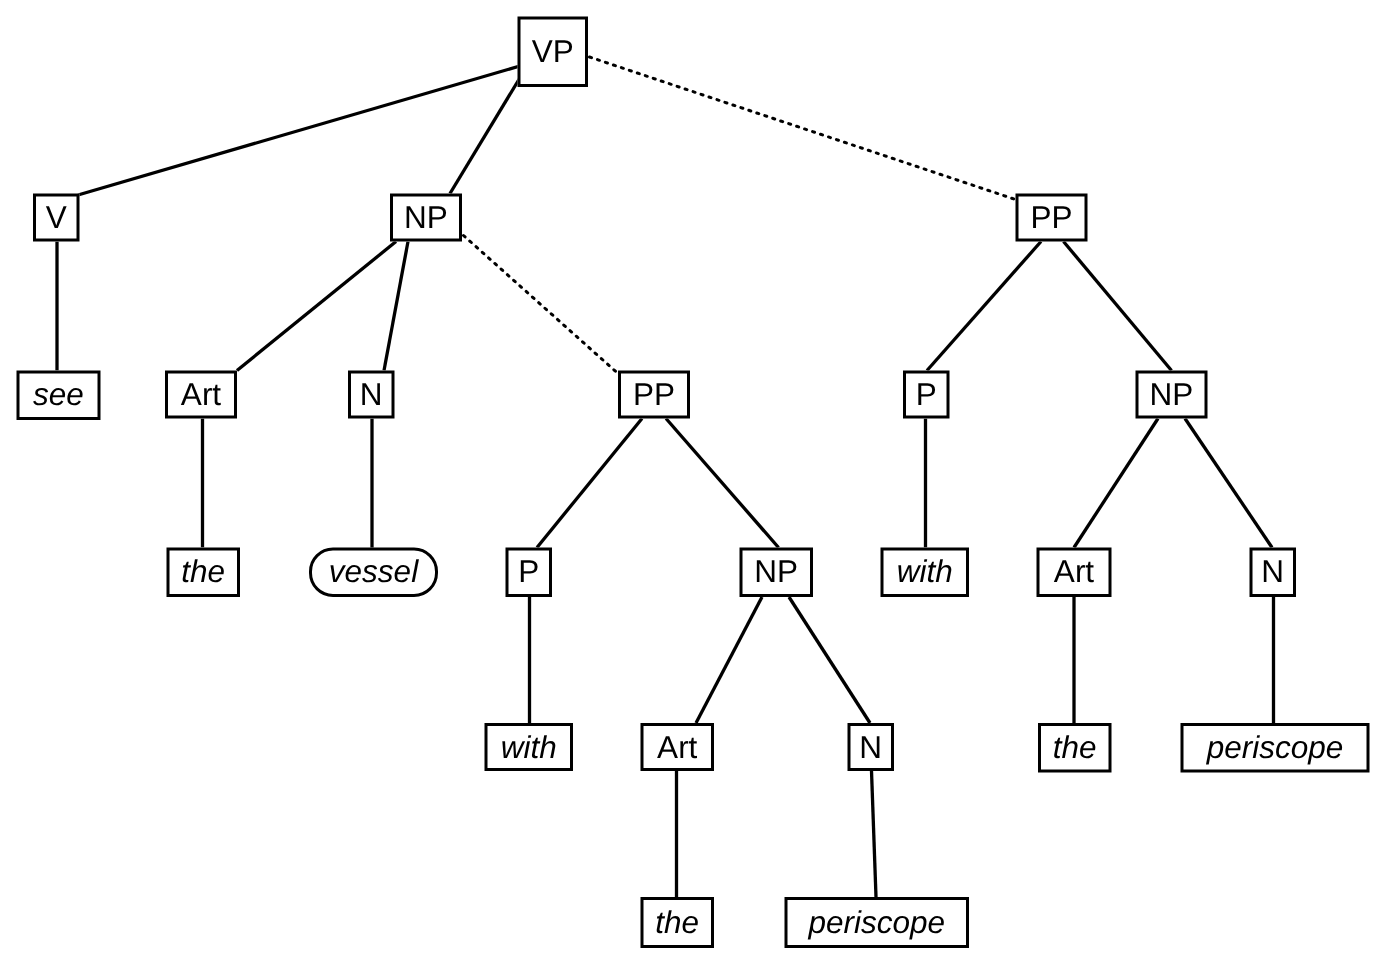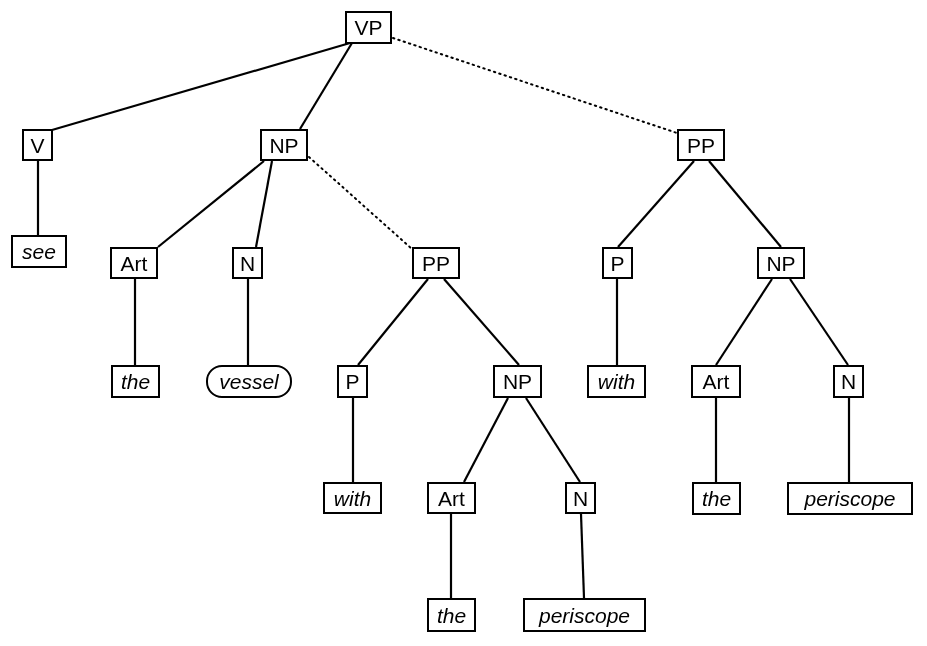--- a/index.html
+++ b/index.html
@@ -63,25 +63,25 @@
       <line x1="581" y1="514" x2="584" y2="598" stroke="#000000" stroke-width="2.2"></line>
       <line x1="694" y1="161" x2="618" y2="247" stroke="#000000" stroke-width="2.2"></line>
       <line x1="709" y1="161" x2="781" y2="247" stroke="#000000" stroke-width="2.2"></line>
       <line x1="617" y1="279" x2="617" y2="365" stroke="#000000" stroke-width="2.2"></line>
       <line x1="772" y1="279" x2="716" y2="365" stroke="#000000" stroke-width="2.2"></line>
       <line x1="790" y1="279" x2="848" y2="365" stroke="#000000" stroke-width="2.2"></line>
       <line x1="716" y1="398" x2="716" y2="482" stroke="#000000" stroke-width="2.2"></line>
       <line x1="849" y1="398" x2="849" y2="482" stroke="#000000" stroke-width="2.2"></line>
     </svg>
   <div id="nodes-layer">
-      <div class="node" style="left: 345px; top: 11px; width: 47px; height: 33px;">VP</div>
+      <div class="node" style="left: 345px; top: 11px; width: 47px; height: 47px;">VP</div>
       <div class="node" style="left: 22px; top: 129px; width: 31px; height: 32px;">V</div>
       <div class="node" style="left: 260px; top: 129px; width: 48px; height: 32px;">NP</div>
       <div class="node" style="left: 677px; top: 129px; width: 48px; height: 32px;">PP</div>
-      <div class="node terminal" style="left: 11px; top: 235px; width: 56px; height: 33px;">see</div>
+      <div class="node terminal" style="left: 11px; top: 247px; width: 56px; height: 33px;">see</div>
       <div class="node" style="left: 110px; top: 247px; width: 48px; height: 32px;">Art</div>
       <div class="node" style="left: 232px; top: 247px; width: 31px; height: 32px;">N</div>
       <div class="node" style="left: 412px; top: 247px; width: 48px; height: 32px;">PP</div>
       <div class="node" style="left: 602px; top: 247px; width: 31px; height: 32px;">P</div>
       <div class="node" style="left: 757px; top: 247px; width: 48px; height: 32px;">NP</div>
       <div class="node terminal" style="left: 111px; top: 365px; width: 49px; height: 33px;">the</div>
       <div class="node terminal" style="left: 206px; top: 365px; width: 86px; height: 33px; border-radius: 16px;">vessel</div>
       <div class="node" style="left: 337px; top: 365px; width: 31px; height: 33px;">P</div>
       <div class="node" style="left: 493px; top: 365px; width: 49px; height: 33px;">NP</div>
       <div class="node terminal" style="left: 587px; top: 365px; width: 59px; height: 33px;">with</div>

